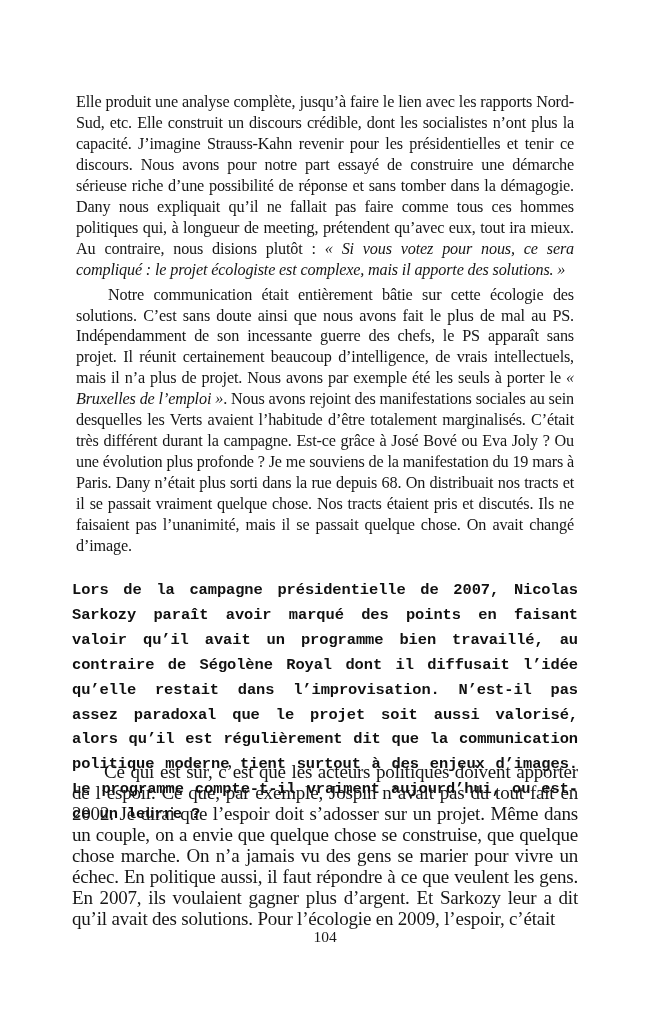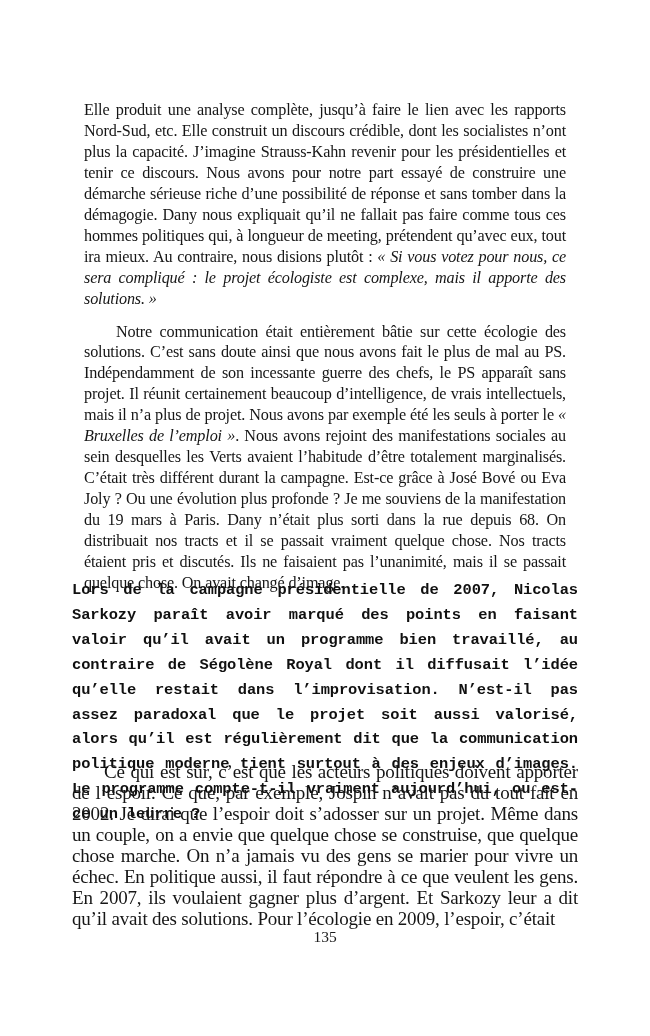--- a/index.html
+++ b/index.html
@@ -33,21 +33,21 @@
     top: 88px;
     font-family: "Liberation Serif", "DejaVu Serif", serif;
     font-size: 16.2px;
     line-height: 20.95px;
     text-align: justify;
     text-justify: inter-word;
     hyphens: none;
     letter-spacing: -0.01em;
   }
   .body-text p {
-    margin: 12px;
+    margin: 4px;
     text-indent: 0;
   }
   .body-text p.indented {
     text-indent: 32px;
   }
   .body-text i,
   .body-text em {
     font-style: italic;
   }
 
@@ -106,15 +106,15 @@
     </div>
 
   <div class="text-block question-block">
     <p>Lors de la campagne présidentielle de 2007, Nicolas Sarkozy paraît avoir marqué des points en faisant valoir qu’il avait un programme bien travaillé, au contraire de Ségolène Royal dont il diffusait l’idée qu’elle restait dans l’improvisation. N’est-il pas assez paradoxal que le projet soit aussi valorisé, alors qu’il est régulièrement dit que la communication politique moderne tient surtout à des enjeux d’images. Le programme compte-t-il vraiment aujourd’hui, ou est-ce un leurre ?</p>
   </div>
 
   <div class="text-block answer-text">
     <p>Ce qui est sûr, c’est que les acteurs politiques doivent apporter de l’espoir. Ce que, par exemple, Jospin n’avait pas du tout fait en 2002. Je dirai que l’espoir doit s’adosser sur un projet. Même dans un couple, on a envie que quelque chose se construise, que quelque chose marche. On n’a jamais vu des gens se marier pour vivre un échec. En politique aussi, il faut répondre à ce que veulent les gens. En 2007, ils voulaient gagner plus d’argent. Et Sarkozy leur a dit qu’il avait des solutions. Pour l’écologie en 2009, l’espoir, c’était</p>
   </div>
 
-  <div class="folio">135</div>
+  <div class="folio">104</div>
 
 </div>
 
 </body></html>

